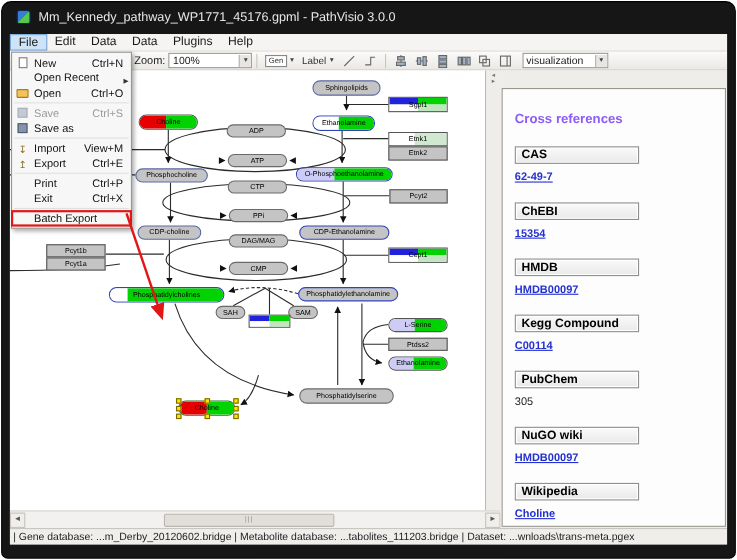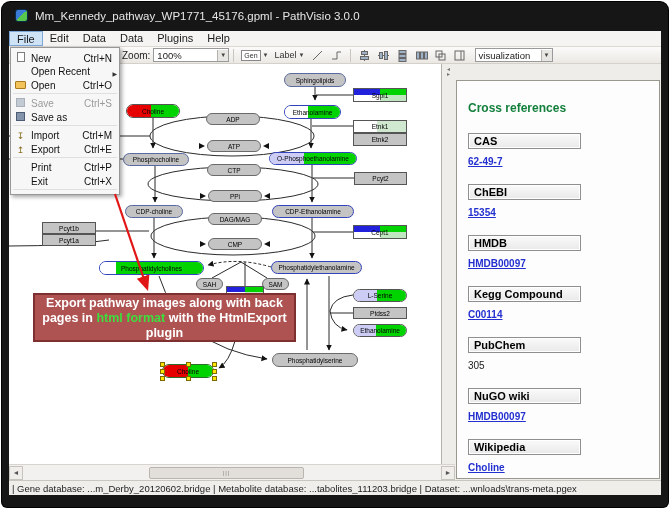--- a/index.html
+++ b/index.html
@@ -78,21 +78,21 @@
   .fm-item.disabled .ic-disk{opacity:.45;}
 
   
   .panel{position:absolute;left:446px;top:33px;width:206px;height:416px;background:#efedea;}
   .tabs{height:16px;display:flex;align-items:flex-end;padding-left:2px;font-size:9.5px;color:#222;}
   .tab{border:1px solid #9a978f;border-bottom:none;background:#e7e4df;padding:1px 5px;margin-right:1px;
        border-radius:2px 2px 0 0;height:14px;}
   .tab.active{background:#fdfdfd;height:16px;position:relative;z-index:2;}
   .panel-body{position:absolute;left:1px;top:16px;width:204px;height:399px;background:#fdfdfd;
               border:1px solid #9a978f;overflow:hidden;padding:8px 0 0 11px;}
-  .xref-head{color:#15803d;font-weight:bold;font-size:12px;margin:12px 0 18px 0;}
+  .xref-head{color:#8b5cf6;font-weight:bold;font-size:12px;margin:12px 0 18px 0;}
   .xsec-head{width:113px;background:linear-gradient(#fafafa,#e9e9e9);border:1px solid #8f8f8f;
              box-shadow:inset 0 0 0 1px #fff;font-weight:bold;font-size:11px;color:#000;
              padding:1px 5px;margin-bottom:7px;}
   .xsec-val{font-size:10px;font-weight:bold;color:#2330cf;text-decoration:underline;margin-bottom:17px;}
   .xsec-val.plain{color:#222;text-decoration:none;font-weight:normal;}
 
   
   .statusbar{position:absolute;left:0;top:449px;width:652px;height:15px;background:#f0eeeb;
              border-top:1px solid #c9c5bf;font-size:9.5px;color:#222;display:flex;align-items:center;
              padding-left:3px;white-space:nowrap;overflow:hidden;}
@@ -234,23 +234,20 @@
         <g fill="#111">
           <path d="M190,79 l6,3 l-6,3 Z"></path>
             <path d="M260,79 l-6,3 l6,3 Z"></path>
           <path d="M191,129 l6,3 l-6,3 Z"></path>
             <path d="M261,129 l-6,3 l6,3 Z"></path>
           <path d="M191,177 l6,3 l-6,3 Z"></path>
             <path d="M261,177 l-6,3 l6,3 Z"></path>
         </g>
       </svg>
 
-      <div class="callout">
-        <span>Export pathway images along with back pages in </span><span class="hl">html format</span><span> with the HtmlExport plugin</span>
-      </div>
     <div class="pnode pill" style="left: 275px; top: 9px; width: 62px; height: 14px; border: 1px solid rgb(90, 106, 160); z-index: 2; background: rgb(196, 196, 196);">
           <span class="lbl">Sphingolipids</span>
         </div>
         <div class="pnode rect" style="left: 344px; top: 24px; width: 54px; height: 14px; border: 1px solid rgb(85, 85, 85); z-index: 2;">
           <div class="stripes" style="flex-wrap: wrap;">
             <div style="background: rgb(34, 34, 221); flex: 0 0 50%; height: 50%;"></div>
             <div style="background: rgb(0, 211, 0); flex: 0 0 50%; height: 50%;"></div>
             <div style="background: rgb(255, 255, 255); flex: 0 0 50%; height: 50%;"></div>
             <div style="background: rgb(191, 230, 191); flex: 0 0 50%; height: 50%;"></div>
           </div>
@@ -454,39 +451,44 @@
         </div>
         <div class="fm-item">
           <span class="fico"><span class="ic-disk"></span></span>
           <span class="flabel">Save as</span>
           <span class="fshort"></span>
         </div>
         <div class="menu-sep"></div>
         <div class="fm-item">
           <span class="fico">↧</span>
           <span class="flabel">Import</span>
-          <span class="fshort">Ctrl+M</span>
+          <span class="fshort">View+M</span>
         </div>
         <div class="fm-item">
           <span class="fico">↥</span>
           <span class="flabel">Export</span>
           <span class="fshort">Ctrl+E</span>
         </div>
         <div class="menu-sep"></div>
         <div class="fm-item">
           <span class="fico"></span>
           <span class="flabel">Print</span>
           <span class="fshort">Ctrl+P</span>
         </div>
         <div class="fm-item">
           <span class="fico"></span>
           <span class="flabel">Exit</span>
           <span class="fshort">Ctrl+X</span>
         </div>
         <div class="menu-sep"></div>
+        <div class="fm-item highlight">
+          <span class="fico"></span>
+          <span class="flabel">Batch Export</span>
+          <span class="fshort"></span>
+        </div>
       </div>
 
     <svg class="overlay">
       <defs>
         <marker id="rah" markerWidth="8" markerHeight="8" refX="5.5" refY="3" orient="auto">
           <path d="M0,0 L7,3 L0,6 Z" fill="#e11717"></path>
         </marker>
       </defs>
       <line x1="106" y1="163" x2="138" y2="257" stroke="#e11717" stroke-width="2.2" marker-end="url(#rah)"></line>
     </svg>

